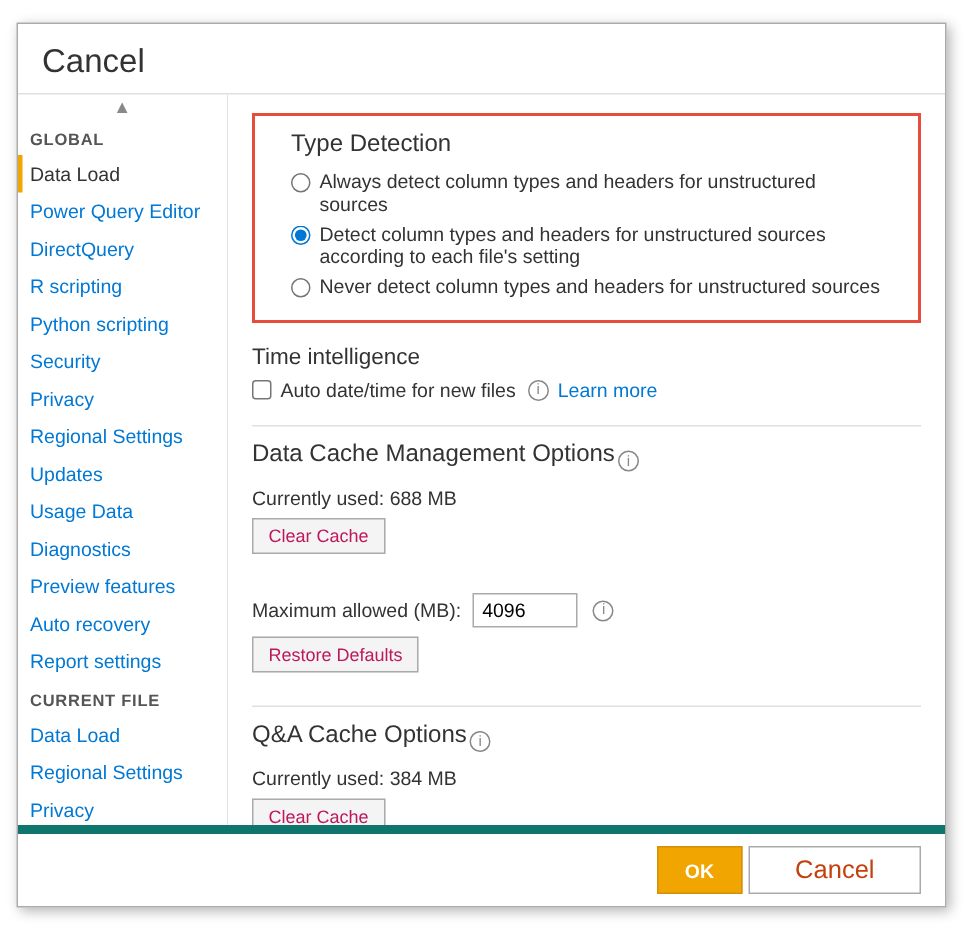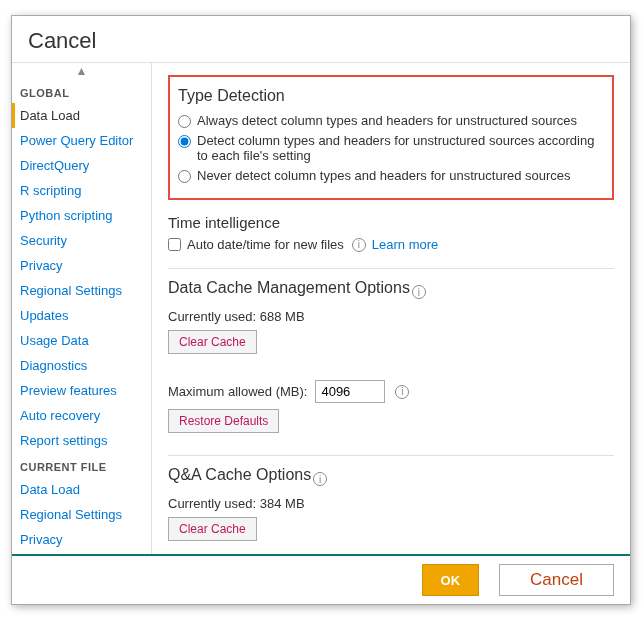--- a/index.html
+++ b/index.html
@@ -67,21 +67,21 @@
     
     .main-content {
       flex: 1;
       overflow-y: auto;
       padding: 12px 16px;
       position: relative;
     }
     
     .type-detection-box {
       border: 2px solid #e74c3c;
-      padding: 10px 8px;
+      padding: 10px 24px;
       margin-bottom: 14px;
     }
     .section-title {
       font-size: 16px;
       font-weight: 400;
       color: #333;
       margin-bottom: 8px;
     }
     .radio-option {
       display: flex;
@@ -178,23 +178,23 @@
     
     .divider {
       border: none;
       border-top: 1px solid #e0e0e0;
       margin: 10px 0;
     }
     
     .dialog-footer {
       display: flex;
       justify-content: flex-end;
-      gap: 20px;
+      gap: 4px;
       padding: 8px 16px;
-      border-top: 2px solid #0f766e;
+      border-top: 6px solid #0f766e;
       background: #fff;
     }
     .btn-ok {
       background: #f0a500;
       color: #fff;
       border: 1px solid #d4900a;
       padding: 5px 18px;
       font-size: 13px;
       cursor: pointer;
       font-weight: 600;

